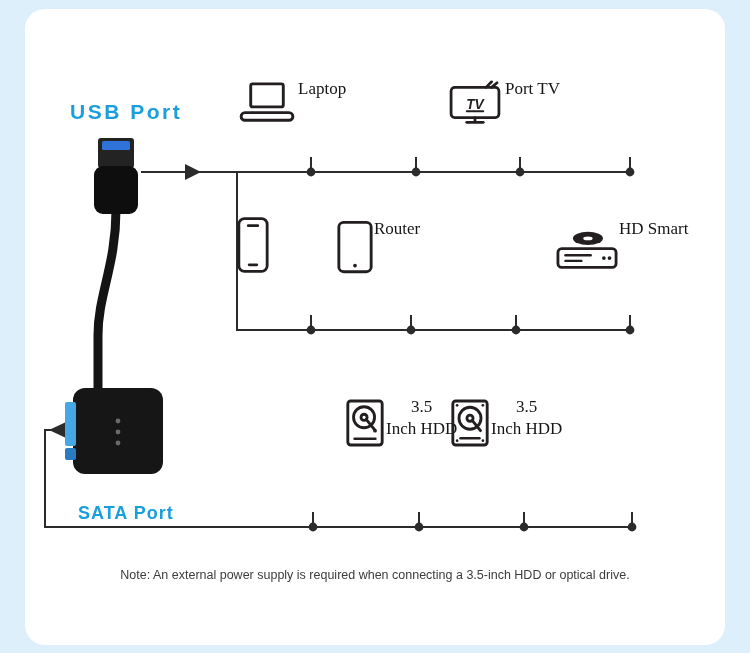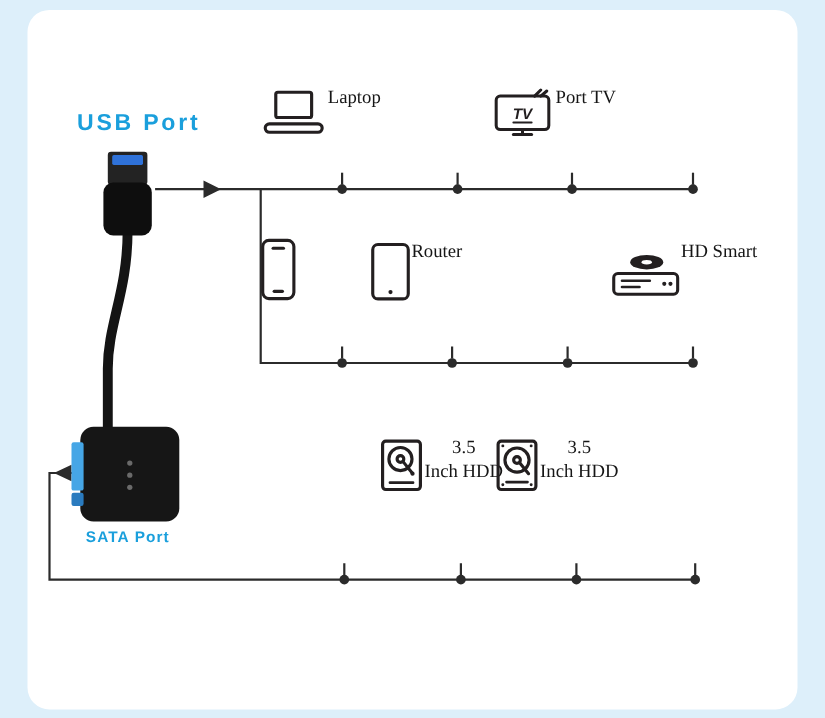--- a/index.html
+++ b/index.html
@@ -3,21 +3,21 @@
 <meta charset="utf-8">
 <style>
   html,body{margin:0;padding:0;background:#ddeffa;}
   .stage{
     position:relative;width:750px;height:653px;overflow:hidden;
     background:#ddeffa;font-family:"Liberation Sans",sans-serif;color:#161616;
   }
   .card{position:absolute;left:25px;top:9px;width:700px;height:636px;background:#ffffff;border-radius:20px;}
   .port-label{position:absolute;color:#1a9fdc;font-weight:bold;}
   .usb-port{left:70px;top:100px;font-size:21px;letter-spacing:2.5px;}
-  .sata-port{left:78px;top:480px;font-size:14px;letter-spacing:1px;font-weight:600;}
+  .sata-port{left:78px;top:503px;font-size:18px;letter-spacing:1px;font-weight:600;}
   .lines-overlay{position:absolute;left:0;top:0;}
   .cable-illustration{position:absolute;left:58px;top:130px;}
   .device{position:absolute;width:150px;display:flex;align-items:flex-start;}
   .icon-box{display:flex;align-items:flex-end;justify-content:center;}
   .row1 .icon-box{height:52px;}
   .row2 .icon-box{height:60px;}
   .row3 .icon-box{height:56px;}
   .device-label{margin-top:4px;font-size:17px;line-height:1.32;text-align:center;color:#161616;white-space:pre-line;font-family:Liberation Serif, serif;}
   .note{position:absolute;left:0;right:0;top:568px;text-align:center;font-size:12.5px;color:#3c3c3c;}
   svg.icon{stroke:#231f20;fill:none;stroke-width:3;stroke-linecap:round;stroke-linejoin:round;}
@@ -179,13 +179,14 @@
         <circle cx="22" cy="21" r="3.2"></circle>
         <path d="M24.5,23.5 L33,34"></path>
         <line x1="12" y1="42" x2="32" y2="42" stroke-width="2.5"></line>
       </svg>
     </div>
     <div class="device-label">3.5
 Inch HDD</div>
   </div>
 
 
+  <div class="note">Note: An external power supply is required when connecting a 3.5-inch HDD or optical drive.</div>
 </div>
 
 </body></html>

